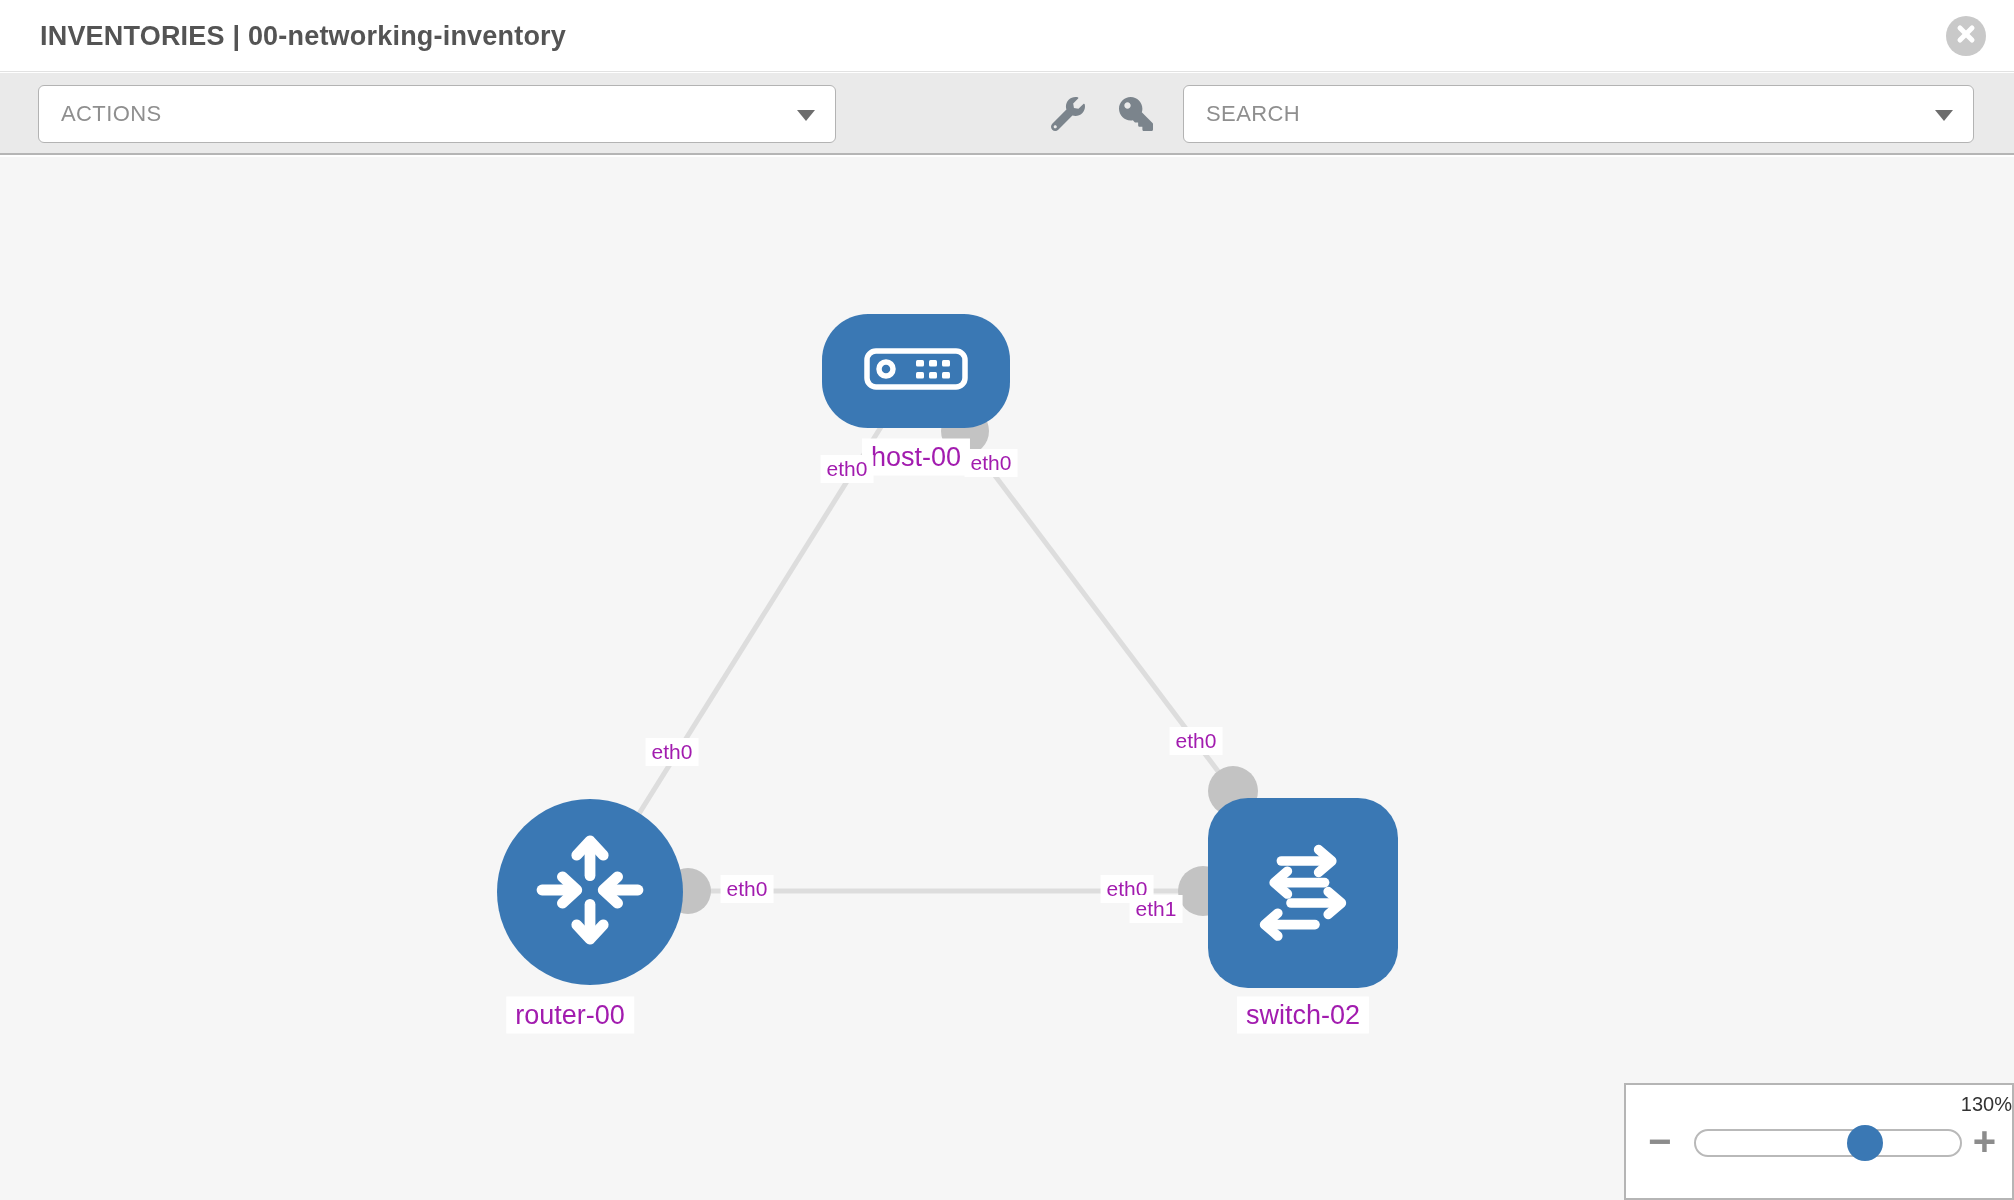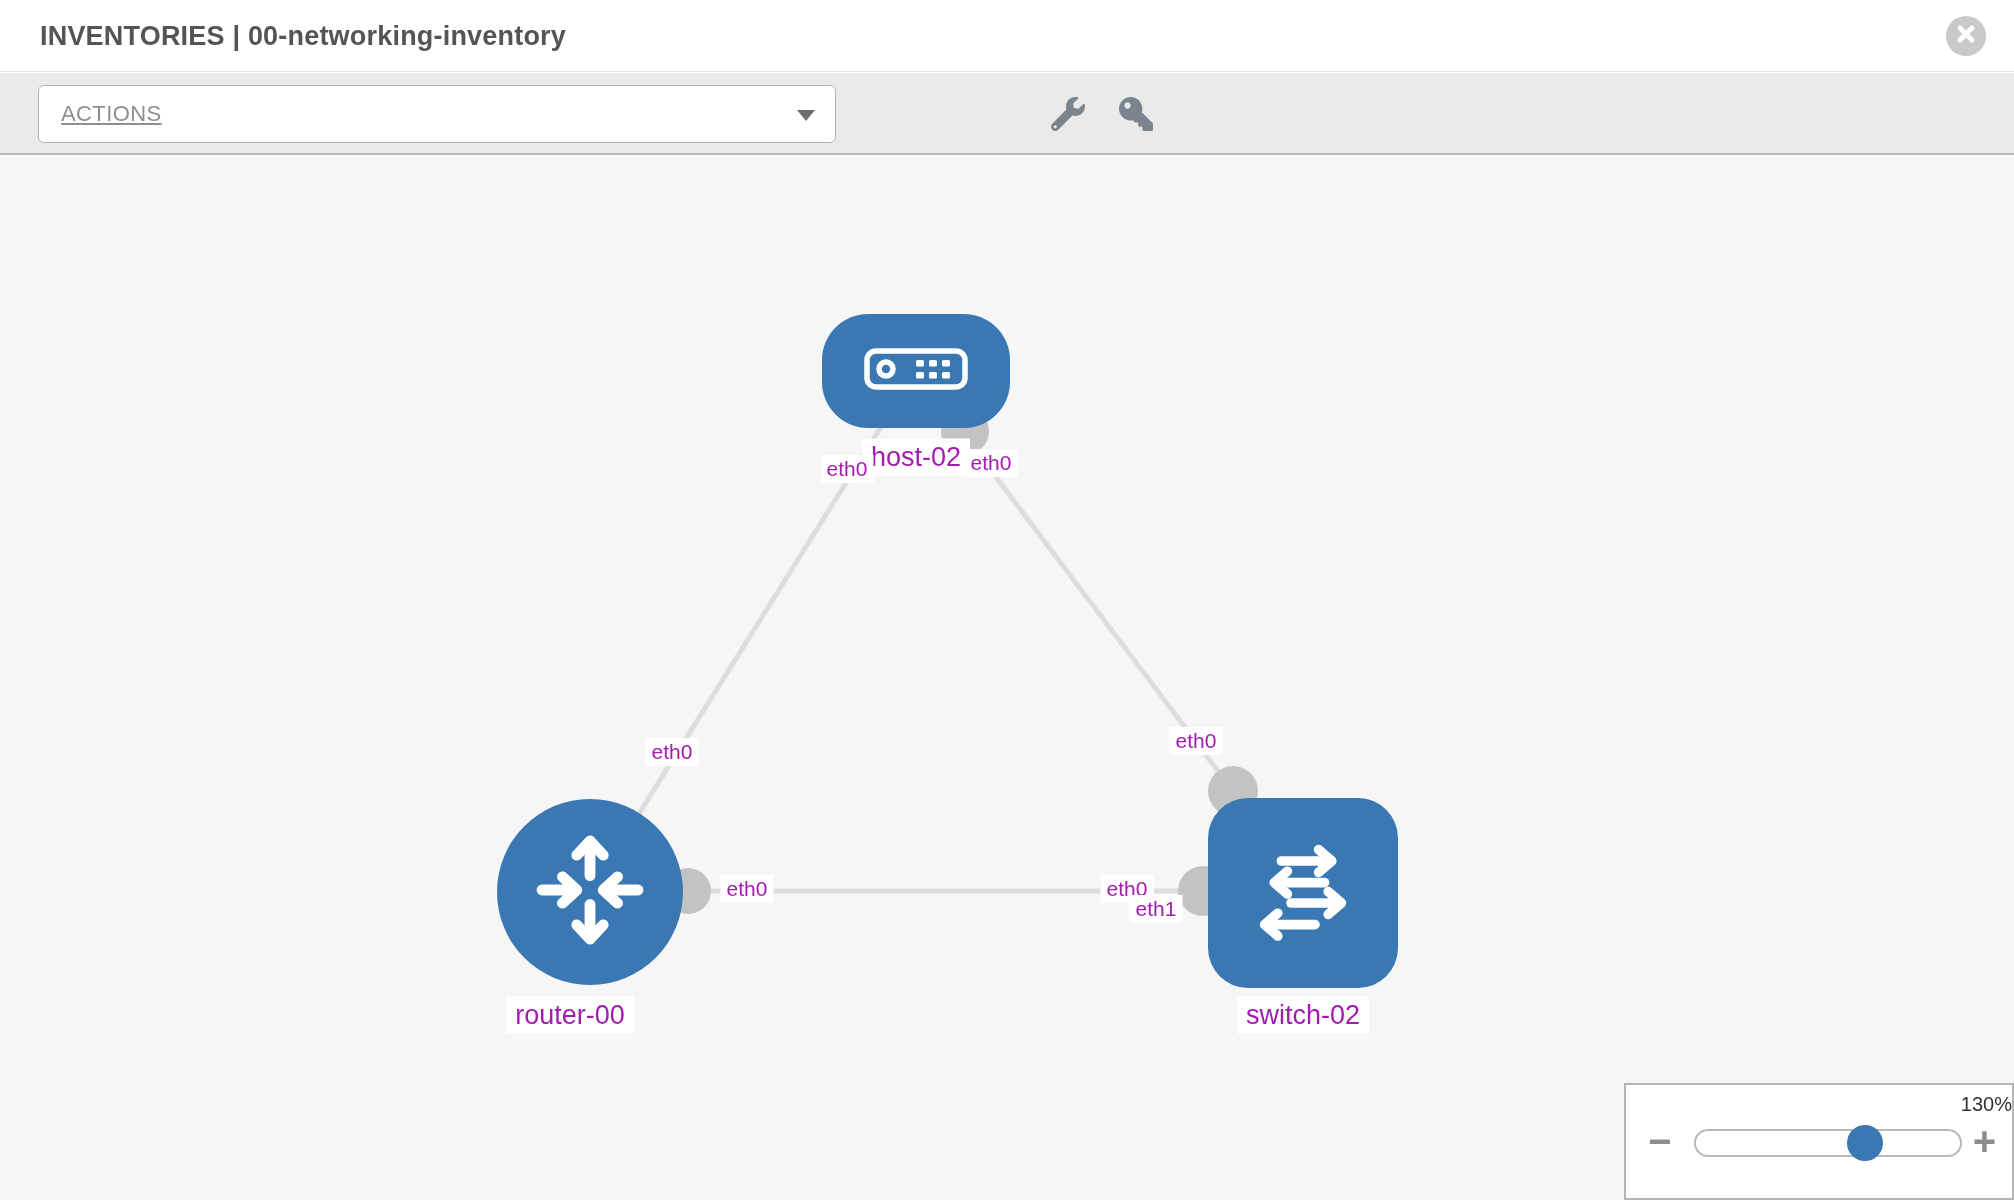--- a/index.html
+++ b/index.html
@@ -15,21 +15,21 @@
   .close-btn { position:absolute; right:28px; top:16px; width:40px; height:40px;
                border-radius:50%; background:#c9c9c9; display:flex;
                align-items:center; justify-content:center; cursor:pointer; }
 
   
   .toolbar { position:absolute; top:73px; left:0; width:2014px; height:82px;
              background:#eaeaea; border-bottom:2px solid #b5b5b5; }
   .select-box { position:absolute; top:12px; height:58px; background:#fff;
                 border:1px solid #b3b3b3; border-radius:6px; display:flex;
                 align-items:center; padding:0 22px; font-size:22px; color:#8f8f8f;
-                letter-spacing:.4px; cursor:pointer;text-decoration:underline; }
+                letter-spacing:.4px; cursor:pointer; }
   .select-actions { left:38px; width:798px; }
   .select-search  { left:1183px; width:791px; }
   .caret { position:absolute; right:20px; top:24px; width:0; height:0;
            border-left:9px solid transparent; border-right:9px solid transparent;
            border-top:11px solid #6d6d6d; }
   .tool-icon { position:absolute; top:24px; width:34px; height:34px; cursor:pointer; }
   .tool-icon svg { width:34px; height:34px; fill:#7b848c; }
   .icon-wrench { left:1051px; }
   .icon-key { left:1119px; }
 
@@ -93,20 +93,24 @@
         </svg>
     </div>
     <div class="tool-icon icon-key">
       <svg viewBox="0 0 512 512">
           <g transform="scale(-1,1) translate(-512,0)">
             <path d="M512 176.001C512 273.203 433.202 352 336 352c-11.22 0-22.19-1.062-32.827-3.069l-24.012 27.014A23.999 23.999 0 0 1 261.223 384H224v40c0 13.255-10.745 24-24 24h-40v40c0 13.255-10.745 24-24 24H24c-13.255 0-24-10.745-24-24v-78.059c0-6.365 2.529-12.47 7.029-16.971l161.802-161.802C163.108 213.814 160 195.271 160 176 160 78.798 238.797.001 335.999 0 433.488-.001 512 78.511 512 176.001zM336 128c0 26.51 21.49 48 48 48s48-21.49 48-48-21.49-48-48-48-48 21.49-48 48z"></path>
           </g>
         </svg>
     </div>
 
+    <div class="select-box select-search">
+      <span>SEARCH</span>
+      <span class="caret"></span>
+    </div>
   </div>
 
   <div class="canvas">
 
     <svg class="links" width="2014" height="1043">
       <line x1="916" y1="214" x2="590" y2="735" stroke="#dddddd" stroke-width="5"></line>
       <line x1="916" y1="214" x2="1233" y2="634" stroke="#dddddd" stroke-width="5"></line>
       <line x1="688" y1="734" x2="1203" y2="734" stroke="#dddddd" stroke-width="5"></line>
     </svg>
 
@@ -153,21 +157,21 @@
           <path d="M68 43 L28 43"></path>
             <path d="M37 33.5 L26 43 L37 52.5"></path>
           <path d="M40 60 L80 60"></path>
             <path d="M71 50.5 L82 60 L71 69.5"></path>
           <path d="M60 78 L20 78"></path>
             <path d="M29 68.5 L18 78 L29 87.5"></path>
         </svg>
       </span>
     </div>
 
-    <div class="nlabel node-name" style="left:916px; top:300px;">host-02</div>
+    <div class="nlabel node-name" style="left:916px; top:300px;">host-00</div>
     <div class="nlabel node-name" style="left:570px; top:858px;">router-00</div>
     <div class="nlabel node-name" style="left:1303px; top:858px;">switch-02</div>
 
     <div class="nlabel iface" style="left:847px; top:312px;">eth0</div>
     <div class="nlabel iface" style="left:991px; top:306px;">eth0</div>
     <div class="nlabel iface" style="left:672px; top:595px;">eth0</div>
     <div class="nlabel iface" style="left:747px; top:732px;">eth0</div>
     <div class="nlabel iface" style="left:1196px; top:584px;">eth0</div>
     <div class="nlabel iface" style="left:1127px; top:732px; z-index:1;">eth0</div>
     <div class="nlabel iface" style="left:1156px; top:752px; z-index:2;">eth1</div>

